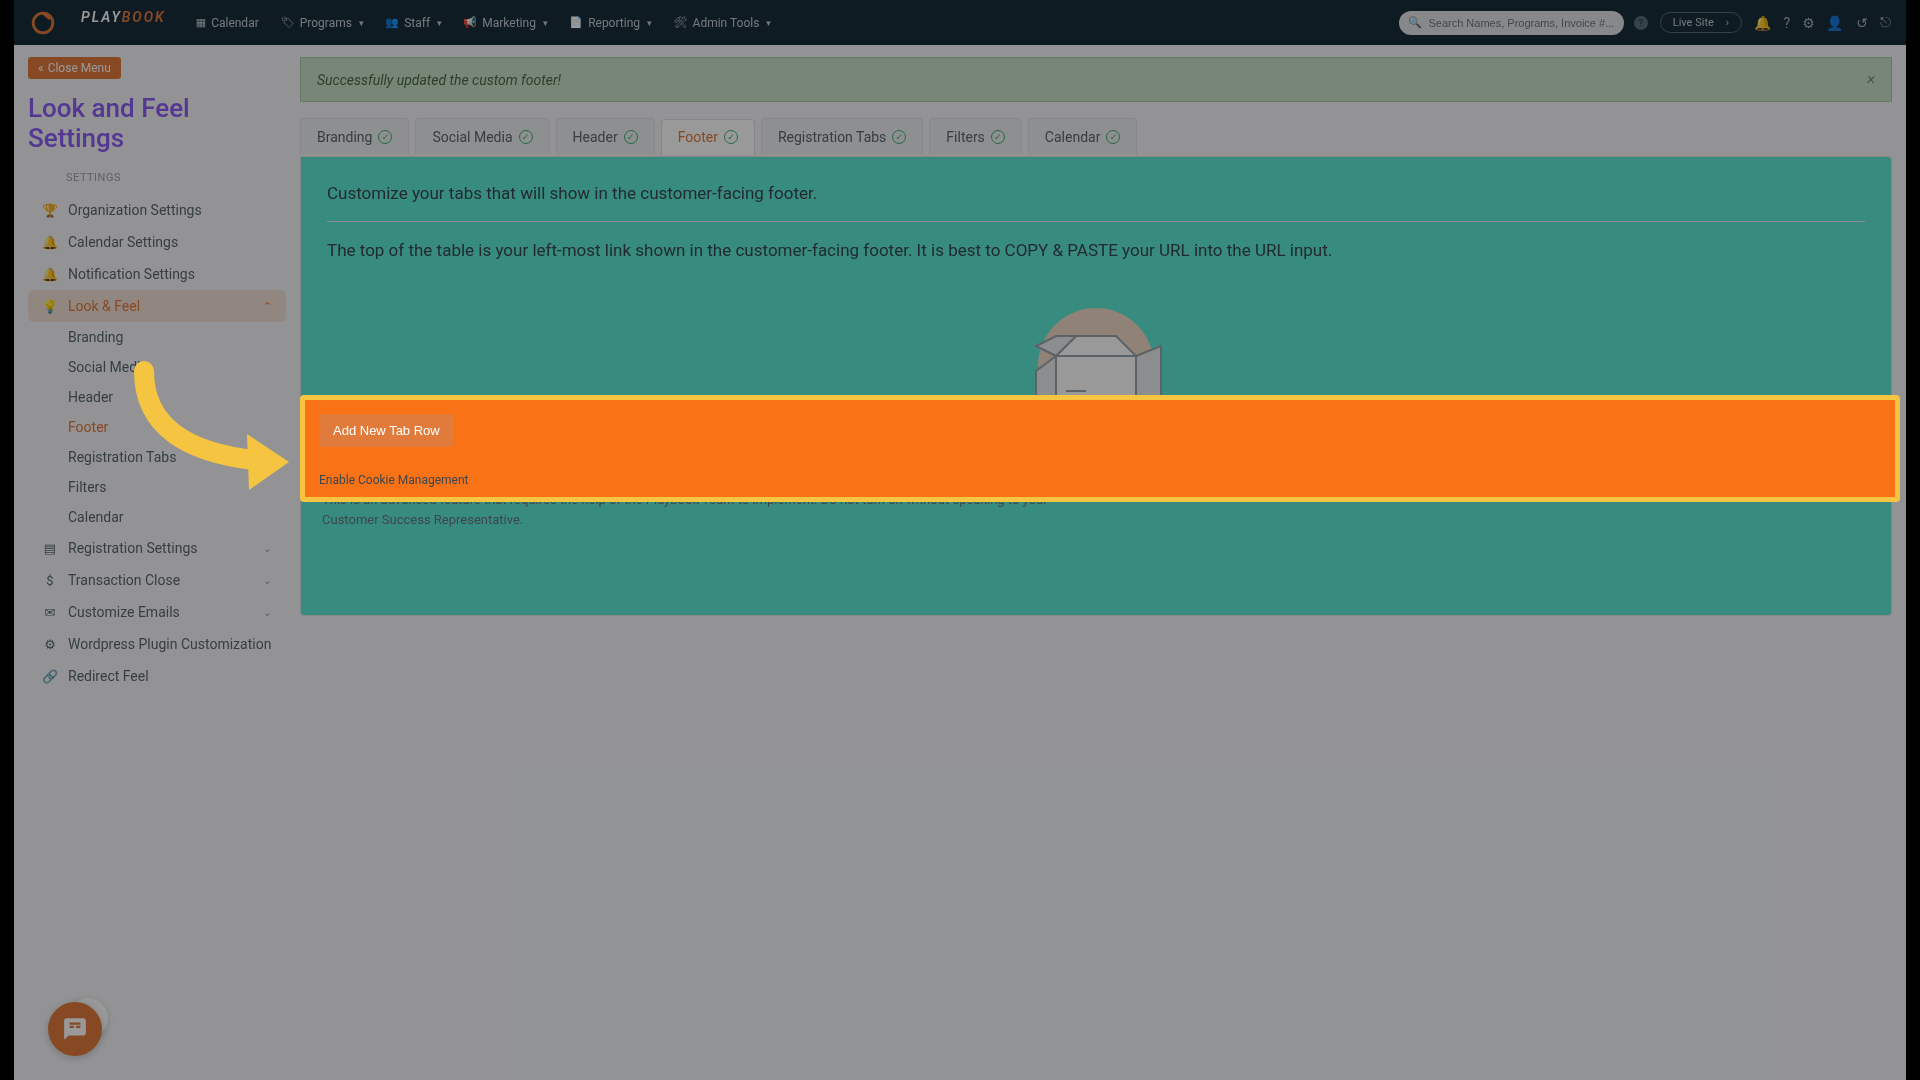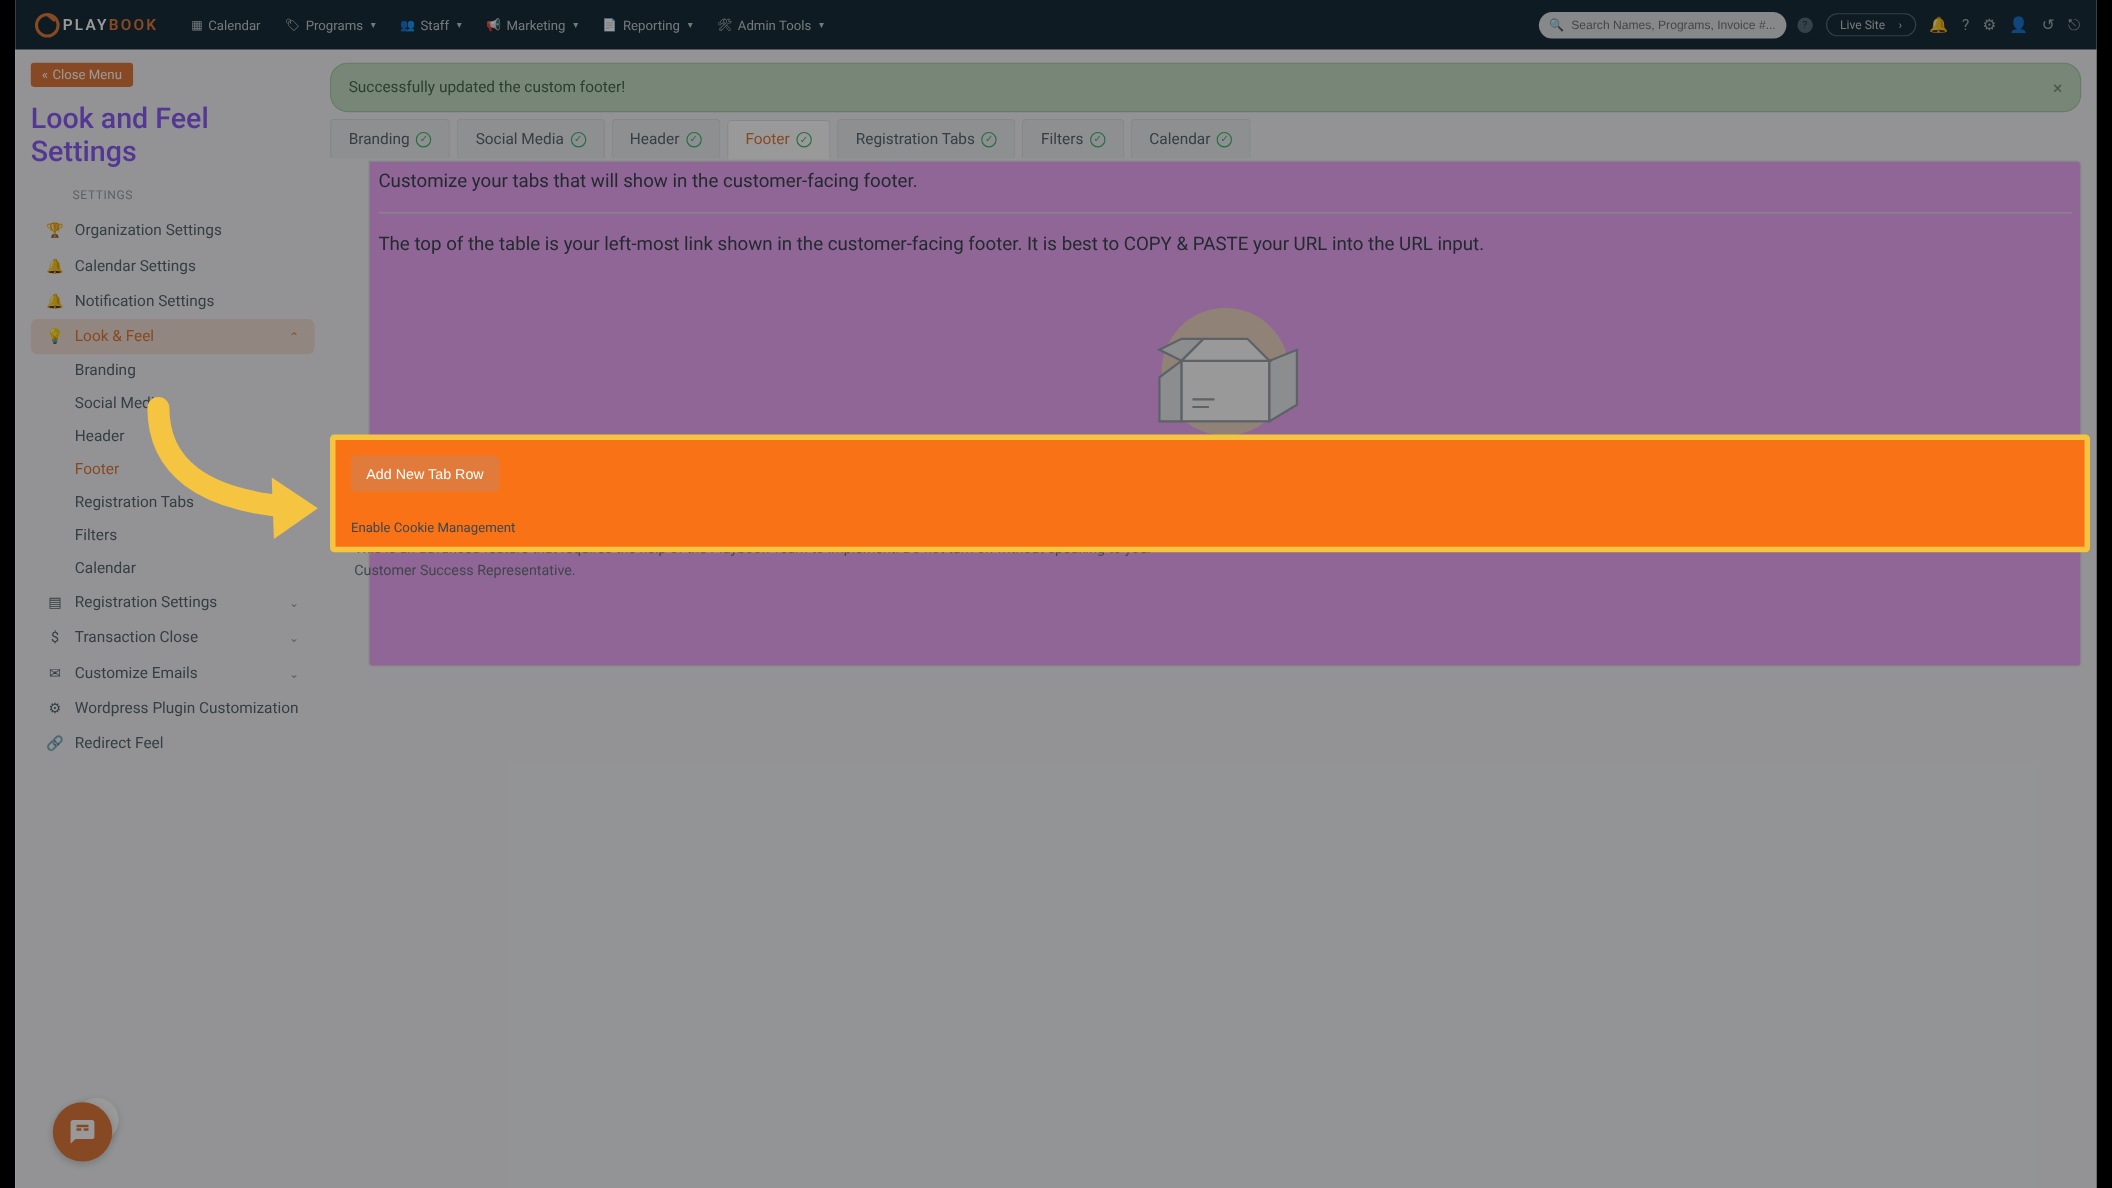--- a/index.html
+++ b/index.html
@@ -5,21 +5,21 @@
     * { margin: 0; padding: 0; box-sizing: border-box; }
     body { font-family: -apple-system, BlinkMacSystemFont, "Segoe UI", Roboto, sans-serif; background: #000; width: 1920px; height: 1080px; overflow: hidden; position: relative; }
     
     .app-container { position: absolute; top: 0; left: 14px; right: 14px; bottom: 0; background: #f5f6f8; }
     
     
     .dim-overlay { position: absolute; inset: 0; background: rgba(0,0,0,0.4); z-index: 5; pointer-events: none; }
     
     
     .topnav { position: absolute; top: 0; left: 0; right: 0; height: 45px; background: #1a2e3a; display: flex; align-items: center; padding: 0 15px; color: #c2cad0; font-size: 12px; z-index: 2; }
-    .logo { display: flex; align-items: center; gap: 0; }
+    .logo { display: flex; align-items: flex-start; gap: 24px; font-style: italic; }
     .logo-mark { width: 28px; height: 28px; display:flex; align-items:center; justify-content:center; }
     .logo-text { font-weight: 600; letter-spacing: 2px; font-size: 14px; }
     .logo-text .play { color: #fff; }
     .logo-text .book { color: #e07b3c; }
     .nav-items { display: flex; margin-left: 20px; gap: 2px; }
     .nav-item { padding: 6px 10px; display: flex; align-items: center; gap: 5px; cursor: pointer; }
     .nav-icon { font-size: 11px; }
     .caret { font-size: 9px; margin-left: 2px; }
     .nav-right { margin-left: auto; display: flex; align-items: center; gap: 12px; }
     .search-box { background: #dfe3e6; border-radius: 14px; height: 24px; width: 225px; display: flex; align-items: center; padding: 0 10px; gap: 6px; color: #8a9299; font-size: 11px; }
@@ -41,29 +41,29 @@
     .side-item.active { background: #f2e1d6; color: #e07b3c; }
     .side-item.active .s-icon { color: #e07b3c; }
     .side-item .expand { margin-left: auto; font-size: 11px; color: #e07b3c; }
     .side-sub { padding-left: 40px; }
     .sub-item { padding: 7px 0; color: #5a6870; font-size: 14px; cursor: pointer; }
     .sub-item.active { color: #e07b3c; }
     .side-item.collapsible .expand-gray { margin-left: auto; font-size: 11px; color: #9aa3ab; }
     
     
     .content { flex: 1; padding: 12px 14px 0 0; position: relative; }
-    .alert-success { background: #c7e0c7; border: 1px solid #a8cda8; border-radius: 16px; padding: 12px 16px; color: #4a6a4a; font-size: 14px; display: flex; align-items: center; margin-bottom: 6px; }
+    .alert-success { background: #c7e0c7; border: 1px solid #a8cda8; border-radius: 0; padding: 12px 16px; color: #4a6a4a; font-size: 14px; display: flex; align-items: center; margin-bottom: 16px; font-style: italic; }
     .alert-success .close { margin-left: auto; color: #7a917a; font-size: 16px; cursor: pointer; }
     
     .tabs { display: flex; gap: 6px; margin-bottom: 2px; }
     .tab { background: #eceef0; border: 1px solid #dee1e4; border-bottom: none; border-radius: 4px 4px 0 0; padding: 9px 16px; font-size: 14px; color: #5a6870; cursor: pointer; display: flex; align-items: center; gap: 6px; }
     .tab.active { background: #fff; border: 1px solid #dee1e4; border-bottom: 1px solid #fff; color: #e07b3c; position: relative; top: 1px; }
     .tab .check { width: 14px; height: 14px; border: 1.5px solid #3eb56f; border-radius: 50%; display: inline-flex; align-items: center; justify-content: center; font-size: 9px; color: #3eb56f; }
     
-    .panel { background: #f0abfc; border: 1px solid #dee1e4; border-radius: 0 4px 4px 4px; padding: 8px; min-height: 460px; margin-left: 35px; }
+    .panel { background: #5eead4; border: 1px solid #dee1e4; border-radius: 0 4px 4px 4px; padding: 26px; min-height: 460px; }
     .panel-intro { color: #3a4750; font-size: 17px; margin-bottom: 18px; }
     .panel-divider { border: none; border-top: 1px solid #e5e8eb; margin-bottom: 18px; }
     .panel-hint { color: #3a4750; font-size: 17px; margin-bottom: 24px; }
     
     .empty-state { text-align: center; padding: 12px 0 12px; }
     .empty-box-svg { width: 170px; height: 140px; margin: 0 auto; }
     .empty-text { font-size: 23px; font-weight: 700; color: #2e3840; margin-top: 12px; }
     
     
     .highlight-wrap { position: absolute; left: 0; right: 6px; top: 350px; z-index: 10; }

